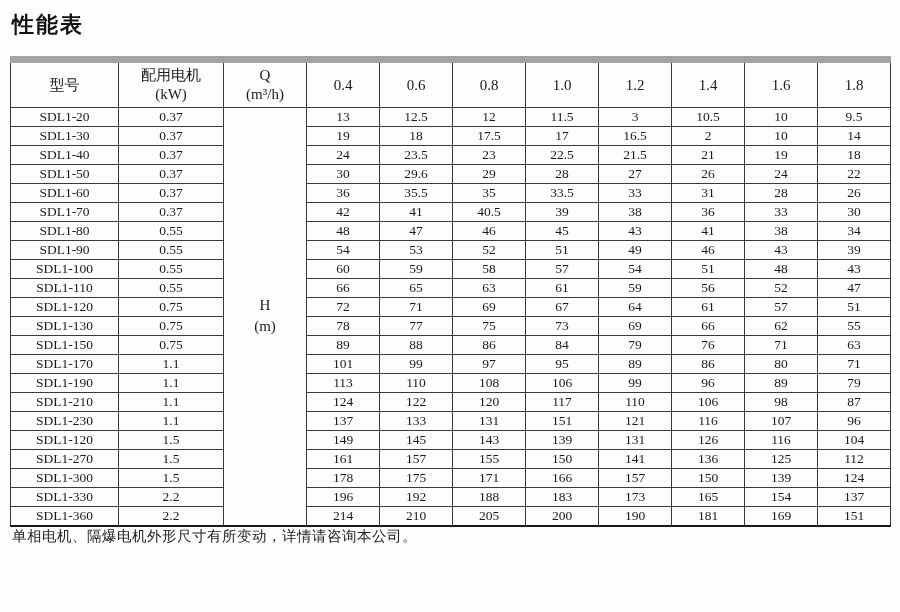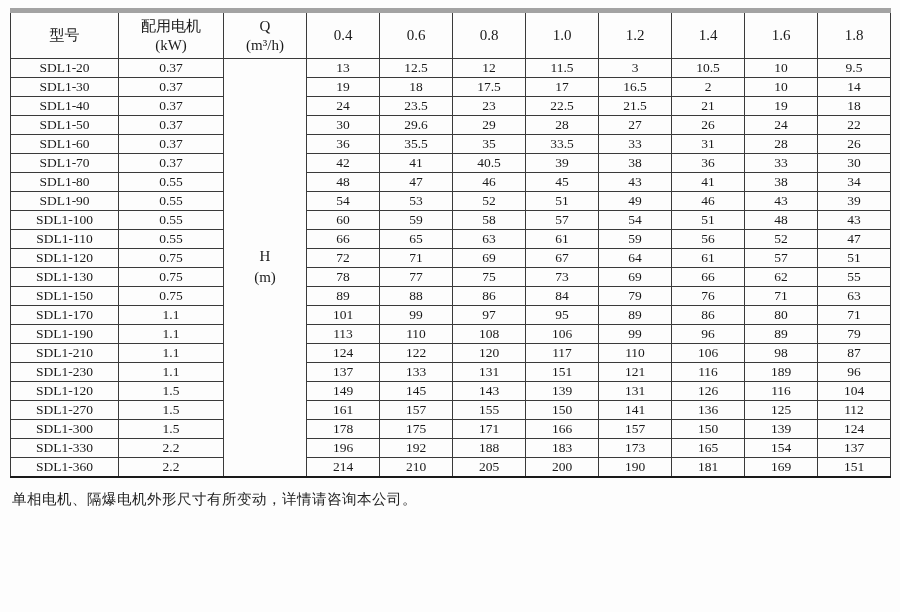--- a/index.html
+++ b/index.html
@@ -24,21 +24,21 @@
     width: 880px;
     table-layout: fixed;
   }
   table.perf th, table.perf td {
     border: 1px solid #3a3a3a;
     text-align: center;
     vertical-align: middle;
     font-family: "Liberation Serif", serif;
   }
   
-  table.perf { border-top: 5px solid #a3a3a3; border-bottom: 2px solid #1a1a1a; }
+  table.perf { border-top: 7px solid #a3a3a3; border-bottom: 2px solid #1a1a1a; }
   thead th {
     height: 48px;
     font-size: 15px;
     font-weight: normal;
     white-space: pre-line;
     line-height: 1.25;
     border-bottom: 1px solid #3a3a3a;
   }
   tbody td {
     height: 19px;
@@ -52,28 +52,29 @@
   col.c-flow  { width: 73px;  }
   td.h-cell {
     white-space: pre-line;
     font-size: 15px;
     line-height: 1.4;
   }
   .footer-note {
     font-family: "Liberation Sans", sans-serif;
     font-size: 14.5px;
     color: #222;
-    margin: 12px 0 0 2px;
+    margin: 0 0 0 2px;
     letter-spacing: 0.5px;
   }
 </style>
 </head>
 <body>
 
 <div class="page">
+  <div class="title">性能表</div>
 
   <table class="perf">
     <colgroup>
       <col class="c-model">
         <col class="c-power">
         <col class="c-q">
       <col class="c-flow">
         <col class="c-flow">
         <col class="c-flow">
         <col class="c-flow">
@@ -298,21 +299,21 @@
         </tr>
         <tr>
           <td>SDL1-230</td>
           <td>1.1</td>
           <td>137</td>
           <td>133</td>
           <td>131</td>
           <td>151</td>
           <td>121</td>
           <td>116</td>
-          <td>189</td>
+          <td>107</td>
           <td>96</td>
         </tr>
         <tr>
           <td>SDL1-120</td>
           <td>1.5</td>
           <td>149</td>
           <td>145</td>
           <td>143</td>
           <td>139</td>
           <td>131</td>

